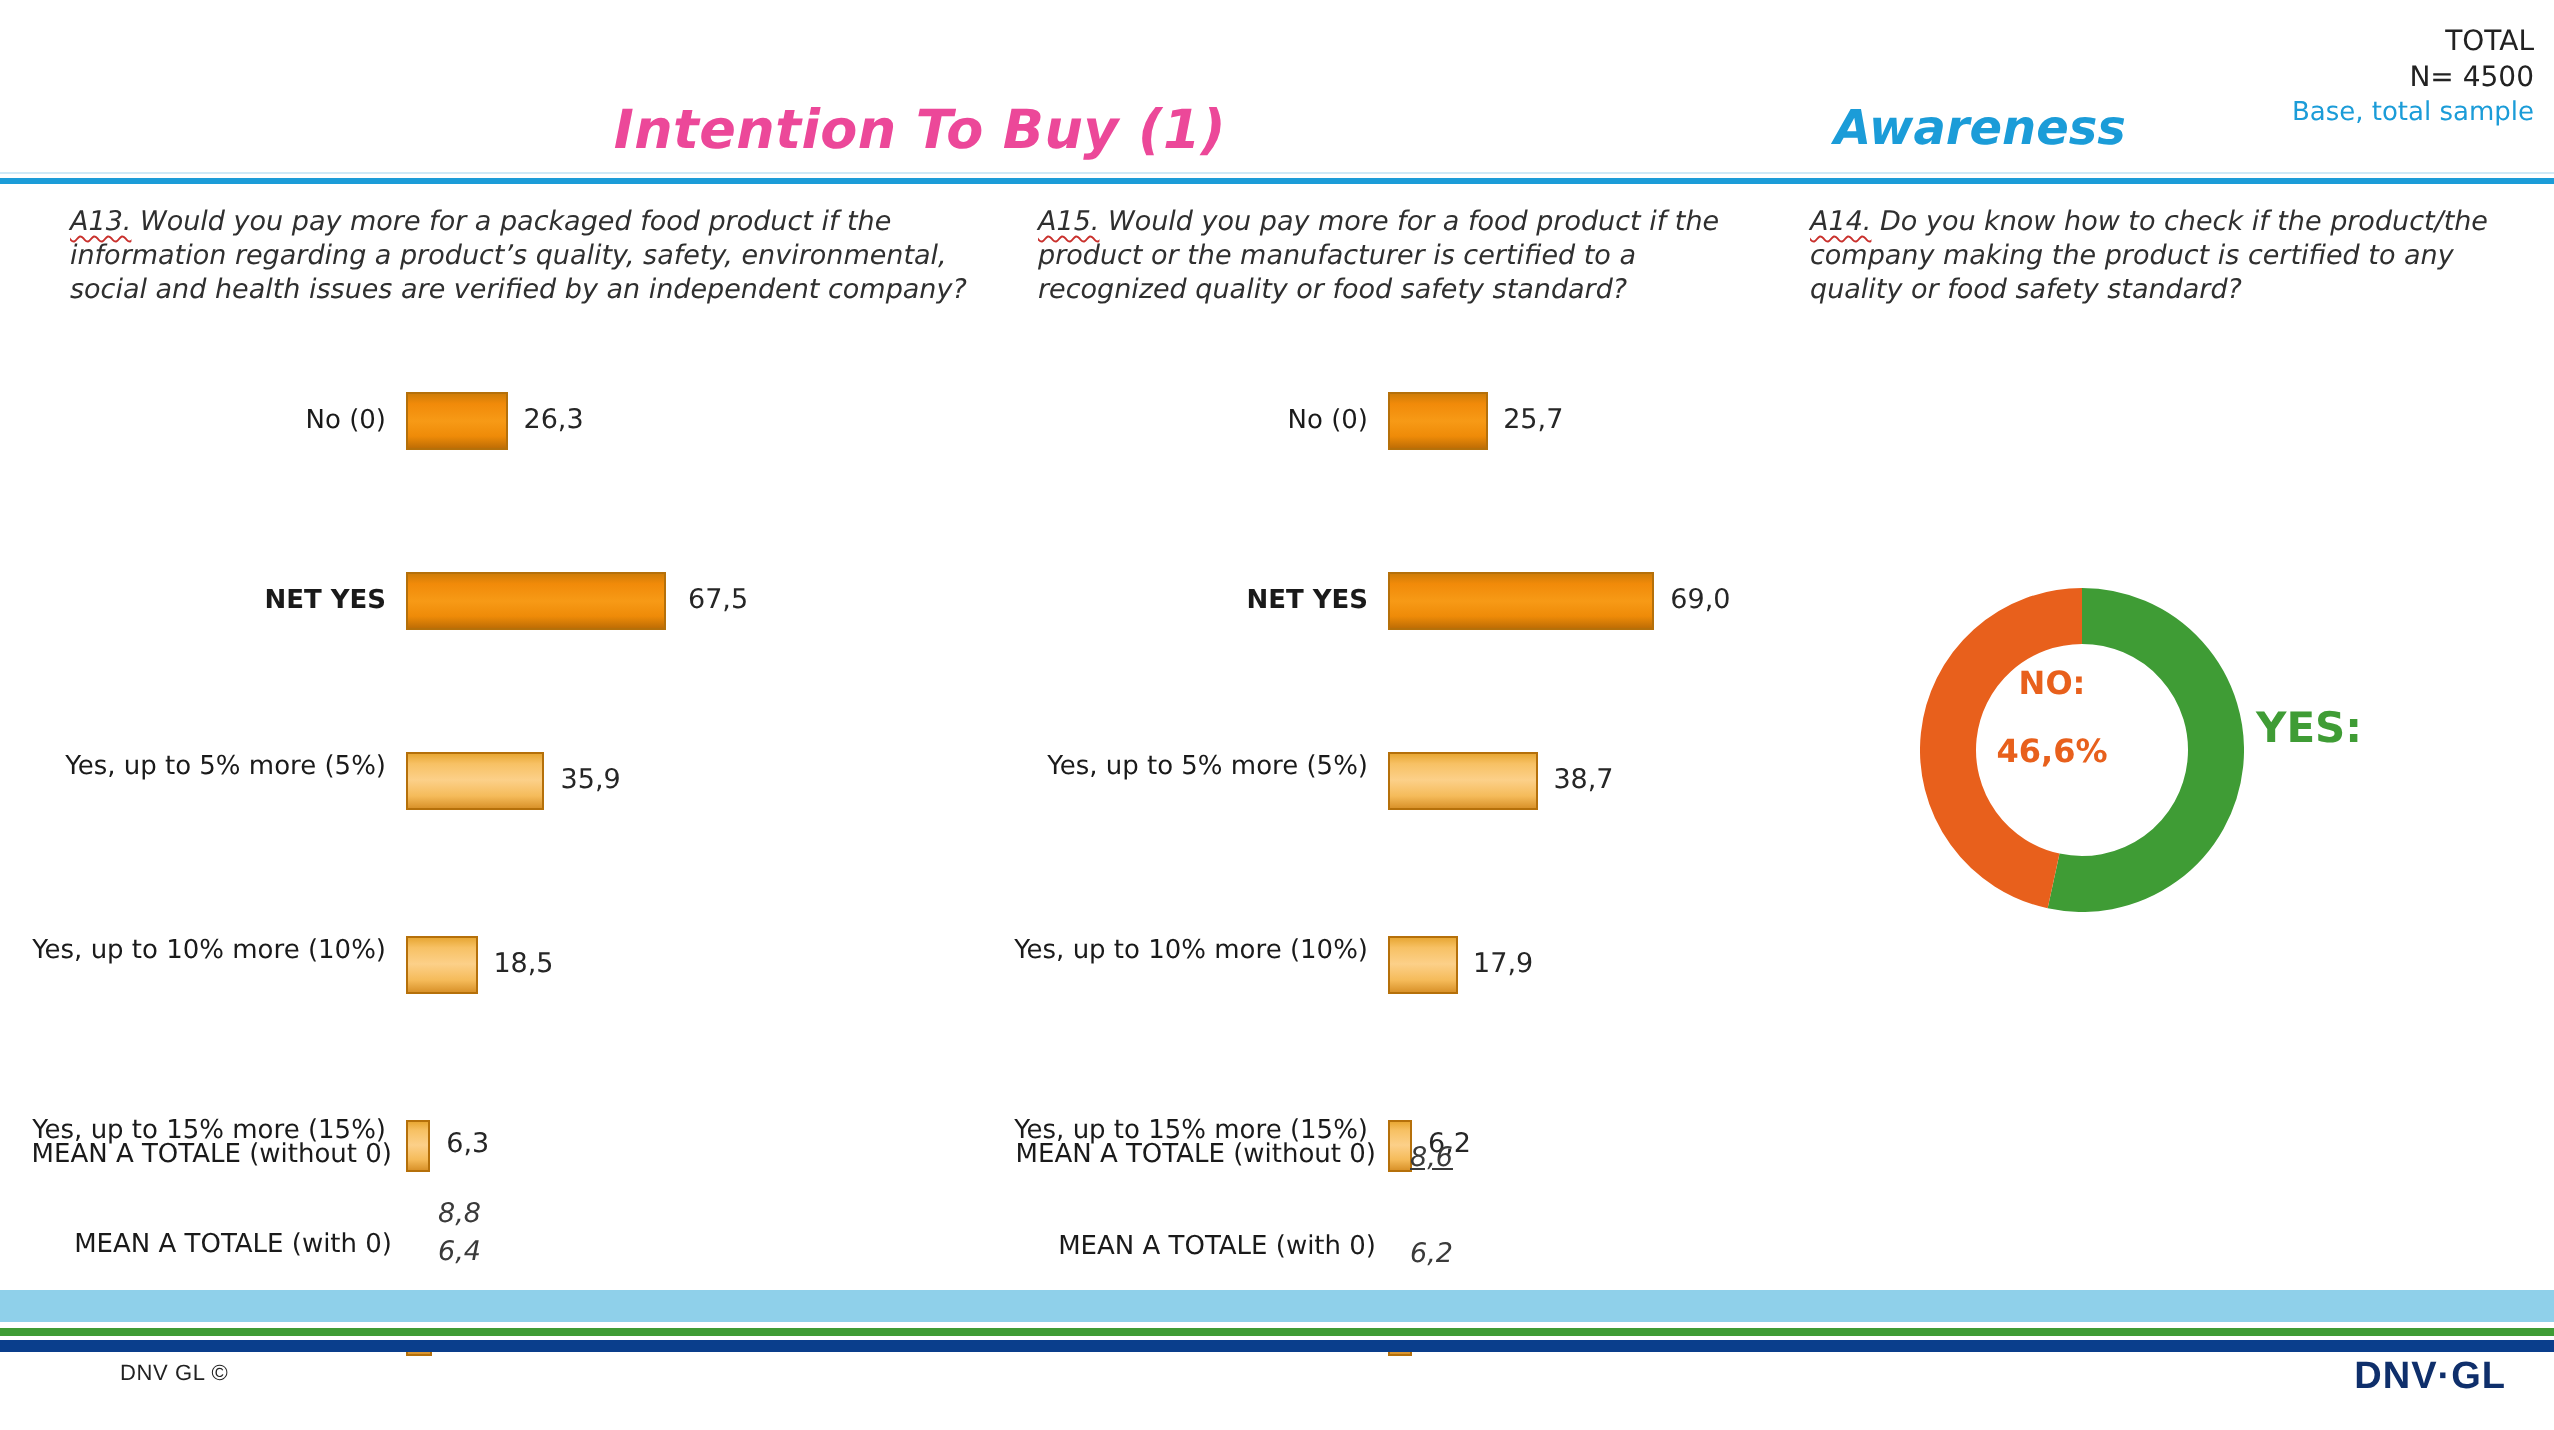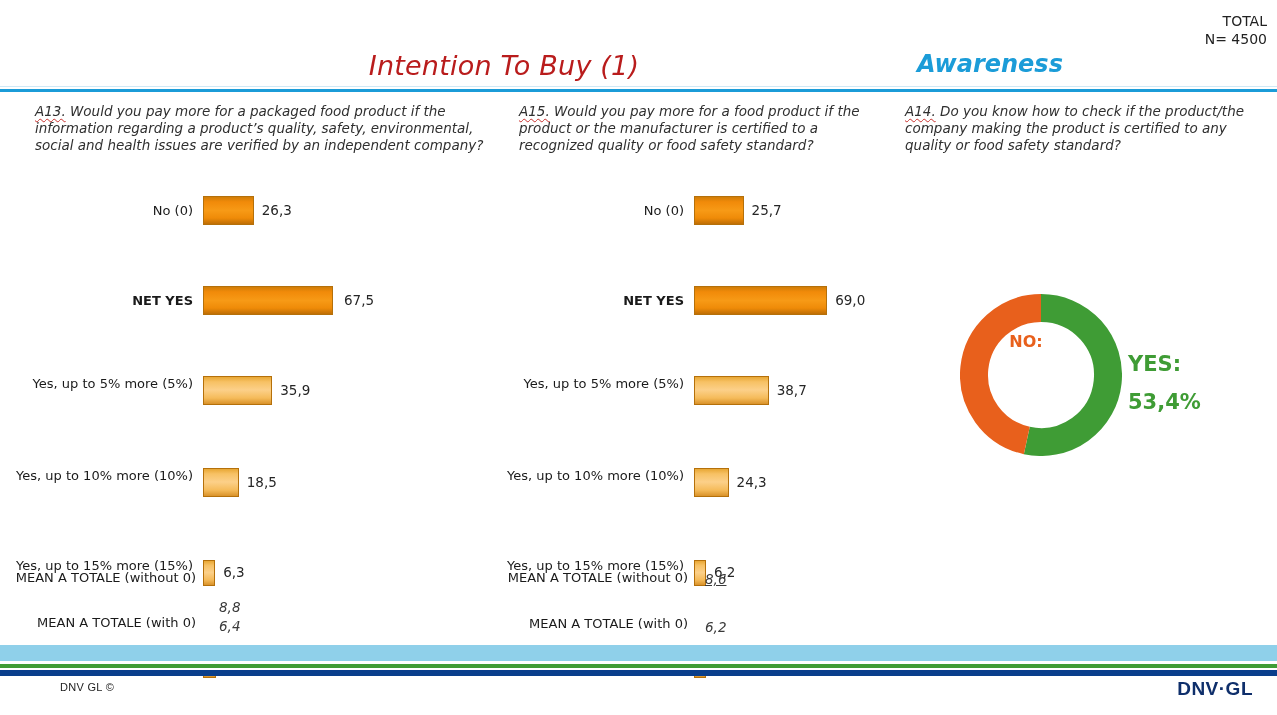--- a/index.html
+++ b/index.html
@@ -6,22 +6,22 @@
   body{
     width:1277px;height:715px;position:relative;overflow:hidden;
     font-family:"DejaVu Sans","Liberation Sans",sans-serif;
     -webkit-font-smoothing:antialiased;
   }
   .abs{position:absolute;}
 
   
   #title-main{
     left:0;top:50px;width:920px;text-align:center;
-    font-size:27px;font-weight:normal;font-style:italic;
-    color:#b91c1c;letter-spacing:.2px;padding-left:44px;
+    font-size:27px;font-weight:bold;font-style:italic;
+    color:#ec4899;letter-spacing:.2px;
   }
   #title-right{
     left:870px;top:50px;width:240px;text-align:center;
     font-size:24px;font-weight:bold;font-style:italic;
     color:#1b9cd8;
   }
   #total-block{
     left:1045px;top:12px;width:222px;text-align:right;
     line-height:18px;
   }
@@ -116,20 +116,21 @@
 </style>
 </head>
 <body>
 
 <div class="abs" id="title-main">Intention To Buy (1)</div>
 <div class="abs" id="title-right">Awareness</div>
 
 <div class="abs" id="total-block">
   <span class="k">TOTAL</span>
   <span class="k">N= 4500</span>
+  <span class="c">Base, total sample</span>
 </div>
 
 <div class="abs" id="header-rule-soft"></div>
 <div class="abs" id="header-rule"></div>
 
 <div class="abs question" id="q-a13">
   <span class="qcode">A13.</span><span> Would you pay more for a packaged food product if the information regarding a product’s quality, safety, environmental, social and health issues are verified by an independent company?</span>
 </div>
 <div class="abs question" id="q-a15">
   <span class="qcode">A15.</span><span> Would you pay more for a food product if the product or the manufacturer is certified to a recognized quality or food safety standard?</span>
@@ -184,21 +185,21 @@
       <div class="bar-value" style="left: 344.17px; top: 50.5px;">69,0</div>
     </div>
     <div class="row" style="top: 90px;">
       <div class="row-label" style="top: 89.5px;">Yes, up to 5% more (5%)</div>
       <div class="bar light" style="top: 90px; height: 29px; width: 74.691px;"></div>
       <div class="bar-value" style="left: 285.691px; top: 95.5px;">38,7</div>
     </div>
     <div class="row" style="top: 136px;">
       <div class="row-label" style="top: 135.5px;">Yes, up to 10% more (10%)</div>
       <div class="bar light" style="top: 136px; height: 29px; width: 34.547px;"></div>
-      <div class="bar-value" style="left: 245.547px; top: 141.5px;">24,3</div>
+      <div class="bar-value" style="left: 245.547px; top: 141.5px;">17,9</div>
     </div>
     <div class="row" style="top: 182px;">
       <div class="row-label" style="top: 180px;">Yes, up to 15% more (15%)</div>
       <div class="bar light thin" style="top: 182px; height: 26px; width: 11.966px;"></div>
       <div class="bar-value" style="left: 222.966px; top: 186px;">6,2</div>
     </div>
     <div class="row" style="top: 228px;">
       <div class="row-label" style="top: 226px;">Yes, up to 20% or more (20%)</div>
       <div class="bar light thin" style="top: 228px; height: 26px; width: 12.159px;"></div>
       <div class="bar-value" style="left: 223.159px; top: 232px;">6,3</div>
@@ -230,24 +231,24 @@
 <div id="donut">
   <svg width="162" height="162" viewBox="0 0 162 162">
     <g>
       <path id="slice-yes" fill="none" stroke-width="28" d="M 81 14 A 67 67 0 1 1 66.79552363522234 146.47696427906897" stroke="#3f9c35"></path>
       <path id="slice-no" fill="none" stroke-width="28" d="M 66.79552363522234 146.47696427906897 A 67 67 0 0 1 80.99999999999999 14" stroke="#e8601c"></path>
     </g>
   </svg>
 </div>
 <div id="donut-center-text">
   <div>NO:</div>
+  <div>46,6%</div>
 </div>
 <div id="donut-yes-text">
   <div>YES:</div>
-  <div>53,4%</div>
 </div>
 
 <div class="abs" id="f-band1"></div>
 <div class="abs" id="f-gap1"></div>
 <div class="abs" id="f-green"></div>
 <div class="abs" id="f-gap2"></div>
 <div class="abs" id="f-blue"></div>
 <div class="abs" id="copyright">DNV GL ©</div>
 <div class="abs" id="brand">DNV·GL</div>
 

